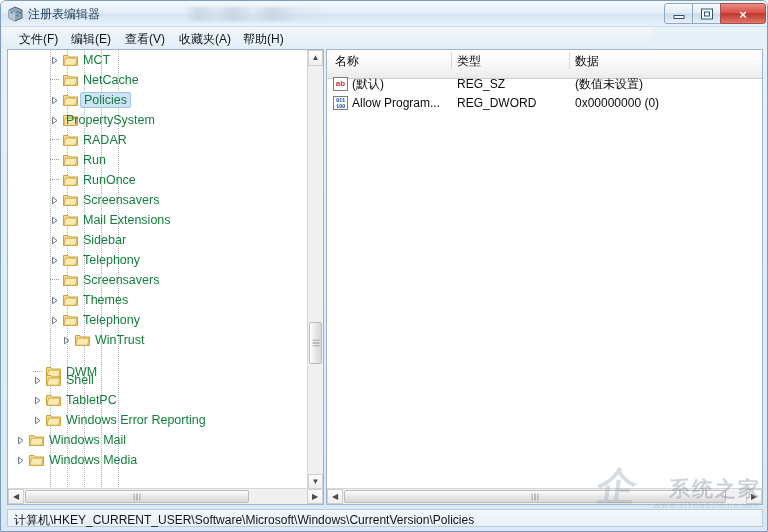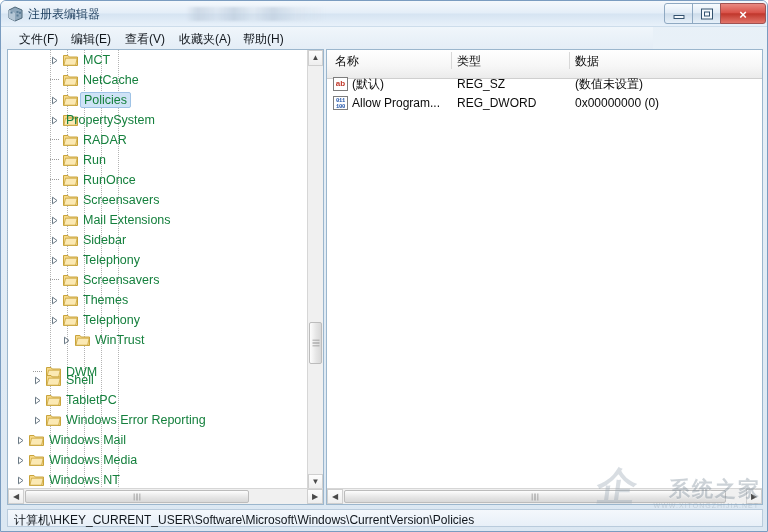--- a/index.html
+++ b/index.html
@@ -701,32 +701,20 @@
               <svg width="9" height="9" viewBox="0 0 9 9">
                 <path d="M2.5 1.2 L7 4.5 L2.5 7.8 Z" fill="none" stroke="#6b7a86" stroke-width="1"></path>
               </svg>
             </span>
             <span class="folder" style="left: 21px;"><svg width="15" height="13" viewBox="0 0 15 13">
                 <path d="M0.5 2.5 L5 2.5 L6.3 4 L14.5 4 L14.5 12.5 L0.5 12.5 Z" fill="#f6d98a" stroke="#c9a43c" stroke-width="1"></path>
                 <path d="M2.6 5.2 L14.2 5.2 L12.6 12.2 L0.9 12.2 Z" fill="#fbe9b4" stroke="#c9a43c" stroke-width=".8"></path>
               </svg></span>
             <span class="tlabel" style="left: 39px;">Windows Media</span>
           </div>
-          <div class="trow" style="top: 420px;">
-            <span class="arrow" style="left: 8px;">
-              <svg width="9" height="9" viewBox="0 0 9 9">
-                <path d="M2.5 1.2 L7 4.5 L2.5 7.8 Z" fill="none" stroke="#6b7a86" stroke-width="1"></path>
-              </svg>
-            </span>
-            <span class="folder" style="left: 21px;"><svg width="15" height="13" viewBox="0 0 15 13">
-                <path d="M0.5 2.5 L5 2.5 L6.3 4 L14.5 4 L14.5 12.5 L0.5 12.5 Z" fill="#f6d98a" stroke="#c9a43c" stroke-width="1"></path>
-                <path d="M2.6 5.2 L14.2 5.2 L12.6 12.2 L0.9 12.2 Z" fill="#fbe9b4" stroke="#c9a43c" stroke-width=".8"></path>
-              </svg></span>
-            <span class="tlabel" style="left: 39px;">Windows NT</span>
-          </div>
         </div>
 
       <div class="vscroll">
         <div class="sbtn up">
           <span class="arrow-glyph">▲</span>
         </div>
         <div class="thumb" id="tree-vthumb" style="top: 272px; height: 42px;">
           <span class="grip-v"></span>
         </div>
         <div class="sbtn down">

